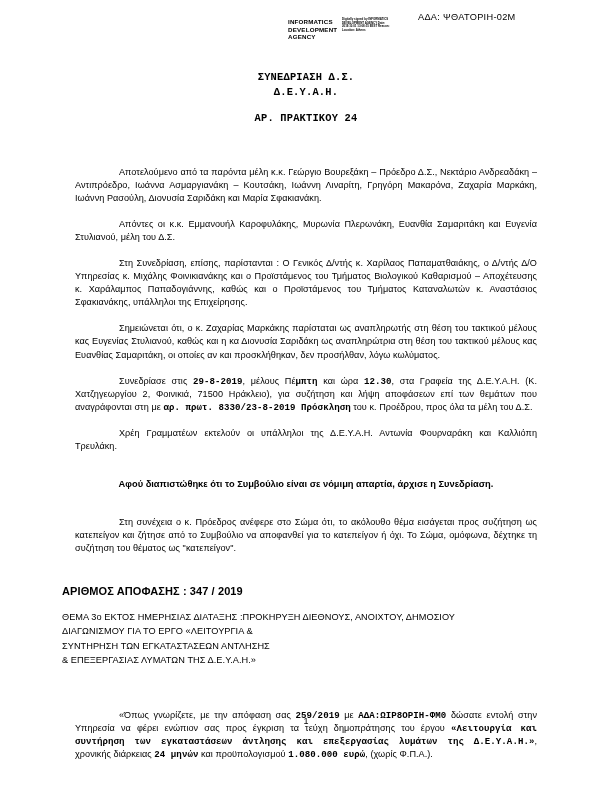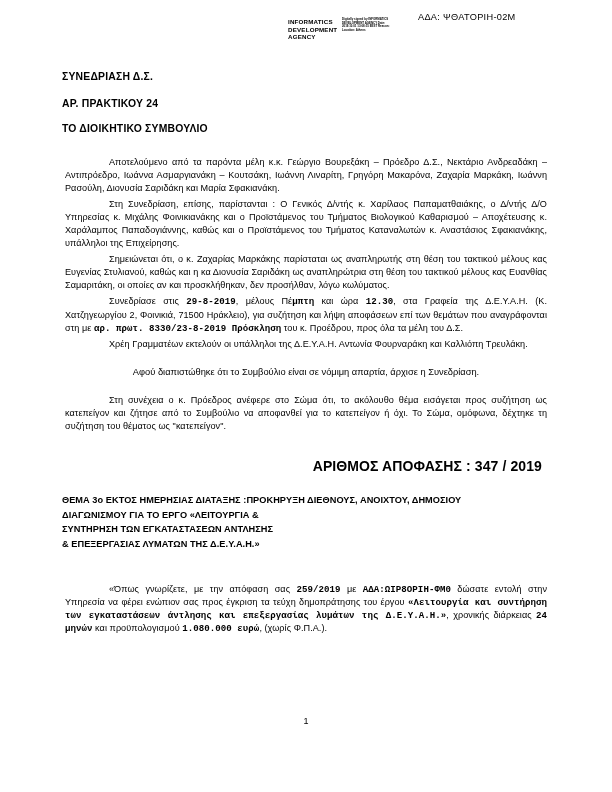--- a/index.html
+++ b/index.html
@@ -73,66 +73,66 @@
 
   
   .doc-body {
     position: absolute;
     left: 62px;
     top: 70px;
     width: 488px;
   }
 
   .title-line {
-    text-align: left;
+    text-align: center;
     font-weight: 700;
     font-size: 10.4px;
     line-height: 14.5px;
     letter-spacing: 0.2px;
+    font-family: Liberation Mono, monospace;
   }
   .title-gap-a { height: 12px; }
   .title-gap-b { height: 11px; }
   .title-gap-c { height: 16px; }
 
   
   p.para {
-    margin: 3px;
+    margin: 13px;
     font-size: 9.1px;
     line-height: 13.1px;
     text-align: justify;
     text-indent: 44px;
     letter-spacing: 0.05px;
   }
   .spacer-md { height: 12px; }
   .spacer-lg { height: 16px; }
 
   b, .b { font-weight: 700; font-family: Liberation Mono, monospace; }
 
   .bold-center {
     margin: 0;
     font-size: 9.3px;
     line-height: 13.2px;
-    font-weight: 400;
+    font-weight: 700;
     text-align: center;
     padding: 0 6px;
   }
 
   .decision-no {
-    margin: 8px;
-    font-size: 14px;
+    margin: 0;
+    font-size: 11px;
     font-weight: 700;
     line-height: 13px;
     letter-spacing: 0.1px;
-    text-align: right;
   }
 
   
   .theme-block {
     font-size: 9.2px;
-    font-weight: 700;
+    font-weight: 400;
     line-height: 14.6px;
     letter-spacing: 0.05px;
   }
   .theme-label {
     float: left;
     white-space: nowrap;
   }
   .theme-text {
     text-align: justify;
     text-align-last: left;
@@ -162,27 +162,28 @@
       <div class="ada-logo-text">INFORMATICS DEVELOPMENT AGENCY</div>
       <div class="ada-sig-text">Digitally signed by INFORMATICS DEVELOPMENT AGENCY Date: 2019.10.01 13:08:15 EEST Reason: Location: Athens</div>
     </div>
 
     <div class="ada-code">ΑΔΑ: ΨΘΑΤΟΡΙΗ-02Μ</div>
   </div>
 
   <div class="doc-body">
 
     <div class="title-line">ΣΥΝΕΔΡΙΑΣΗ Δ.Σ.</div>
+    <div class="title-line">Δ.Ε.Υ.Α.Η.</div>
     <div class="title-gap-a"></div>
     <div class="title-line">ΑΡ. ΠΡΑΚΤΙΚΟΥ  24</div>
     <div class="title-gap-b"></div>
-    <div class="title-line">ΤΟ ΔΙΟΙΚΗΤΙΚΟ ΣΥΜΒΟΥΛΙΟ</div>
     <div class="title-gap-c"></div>
 
     <p class="para">Αποτελούμενο από τα παρόντα μέλη κ.κ.  Γεώργιο Βουρεξάκη – Πρόεδρο Δ.Σ., Νεκτάριο Ανδρεαδάκη – Αντιπρόεδρο, Ιωάννα Ασμαργιανάκη – Κουτσάκη, Ιωάννη Λιναρίτη, Γρηγόρη Μακαρόνα, Ζαχαρία Μαρκάκη, Ιωάννη Ρασούλη, Διονυσία Σαριδάκη και Μαρία Σφακιανάκη.</p>
+    <p class="para">Απόντες οι κ.κ. Εμμανουήλ Καροφυλάκης, Μυρωνία Πλερωνάκη, Ευανθία Σαμαριτάκη και Ευγενία Στυλιανού, μέλη του Δ.Σ.</p>
     <p class="para">Στη Συνεδρίαση, επίσης, παρίστανται : Ο Γενικός Δ/ντής κ. Χαρίλαος Παπαματθαιάκης, ο Δ/ντής Δ/Ο Υπηρεσίας κ. Μιχάλης Φοινικιανάκης και ο Προϊστάμενος του Τμήματος Βιολογικού Καθαρισμού – Αποχέτευσης κ. Χαράλαμπος Παπαδογιάννης, καθώς και ο Προϊστάμενος του Τμήματος Καταναλωτών κ. Αναστάσιος Σφακιανάκης, υπάλληλοι της Επιχείρησης.</p>
     <p class="para">Σημειώνεται ότι, ο κ. Ζαχαρίας Μαρκάκης παρίσταται ως αναπληρωτής στη θέση του τακτικού μέλους κας Ευγενίας Στυλιανού, καθώς και η κα Διονυσία Σαριδάκη ως αναπληρώτρια στη θέση του τακτικού μέλους κας Ευανθίας Σαμαριτάκη, οι οποίες αν και προσκλήθηκαν, δεν προσήλθαν, λόγω κωλύματος.</p>
 
     <p class="para"><span>Συνεδρίασε στις </span><b>29-8-2019</b><span>, μέλους Πέ</span><b>μπτη</b><span> και ώρα </span><b>12.30</b><span>, στα Γραφεία της Δ.Ε.Υ.Α.Η. (Κ. Χατζηγεωργίου 2, Φοινικιά, 71500 Ηράκλειο), για συζήτηση και λήψη αποφάσεων επί των θεμάτων που αναγράφονται στη με </span><b>αρ. πρωτ. 8330/23-8-2019 Πρόσκληση</b><span> του κ. Προέδρου, προς όλα τα μέλη του Δ.Σ.</span></p>
 
     <p class="para">Χρέη Γραμματέων εκτελούν οι υπάλληλοι της Δ.Ε.Υ.Α.Η. Αντωνία Φουρναράκη και Καλλιόπη Τρευλάκη.</p>
 
     <div class="spacer-md"></div>
     <p class="bold-center">Αφού διαπιστώθηκε ότι το Συμβούλιο είναι σε νόμιμη απαρτία, άρχισε η Συνεδρίαση.</p>
     <div class="spacer-md"></div>

